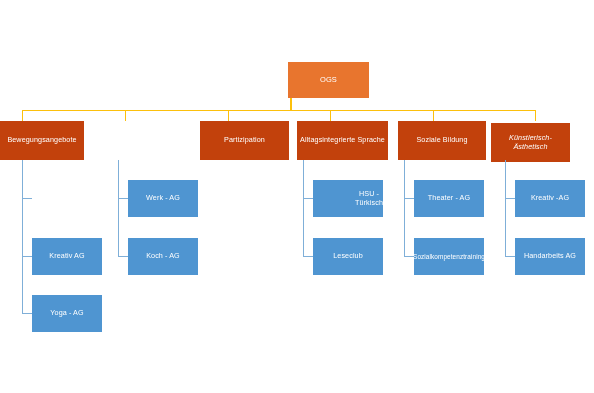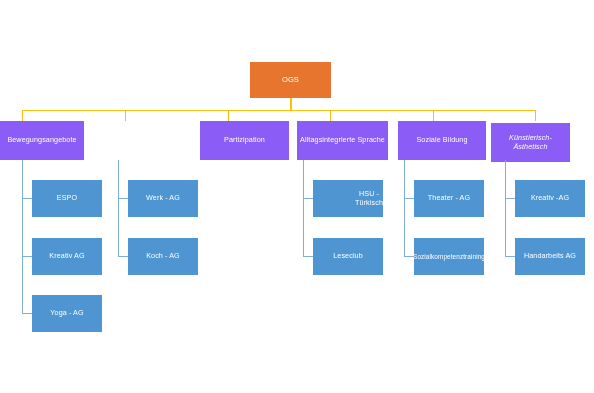--- a/index.html
+++ b/index.html
@@ -16,22 +16,22 @@
     box-sizing:border-box;
     display:flex;
     align-items:center;
     justify-content:center;
     text-align:center;
     color:#ffffff;
     line-height:1.18;
     letter-spacing:.1px;
     overflow:hidden;
   }
-  .node-root{ background:#E8752E; font-size:7.5px; }
-  .node-cat { background:#8b5cf6; font-size:7.2px; padding:15px 3px; }
+  .node-root{ background:#E8752E; font-size:7.5px;margin-left:38px; }
+  .node-cat { background:#c2410c; font-size:7.2px; padding:15px 3px; }
   .node-leaf{ background:#4F95D1; font-size:7.2px; padding:2px 2px; }
 
   .conn{position:absolute;background:#FCC00C;}
   .conn-v{width:1px;}
   .conn-h{height:1px;}
   .conn-blue{background:#7FAFD8;}
 </style>
 </head>
 <body>
 
@@ -59,21 +59,20 @@
 
   <div class="node node-cat" style="left:398px;top:121px;width:88px;height:39px;">Soziale Bildung</div>
 
   <div class="node node-cat" style="left:491px;top:123px;width:79px;height:39px;font-style:italic;">Künstlerisch-Ästhetisch</div>
 
   <div class="conn conn-v conn-blue" style="left:22px;top:160px;height:153px;"></div>
   <div class="conn conn-h conn-blue" style="left:22px;top:198px;width:10px;"></div>
   <div class="conn conn-h conn-blue" style="left:22px;top:256px;width:10px;"></div>
   <div class="conn conn-h conn-blue" style="left:22px;top:313px;width:10px;"></div>
 
-  <div class="node node-leaf" style="left:32px;top:180px;width:70px;height:37px;">ESPO</div>
   <div class="node node-leaf" style="left:32px;top:238px;width:70px;height:37px;">Kreativ AG</div>
   <div class="node node-leaf" style="left:32px;top:295px;width:70px;height:37px;">Yoga - AG</div>
 
   <div class="conn conn-v conn-blue" style="left:118px;top:160px;height:96px;"></div>
   <div class="conn conn-h conn-blue" style="left:118px;top:198px;width:10px;"></div>
   <div class="conn conn-h conn-blue" style="left:118px;top:256px;width:10px;"></div>
 
   <div class="node node-leaf" style="left:128px;top:180px;width:70px;height:37px;">Werk - AG</div>
   <div class="node node-leaf" style="left:128px;top:238px;width:70px;height:37px;">Koch - AG</div>
 

